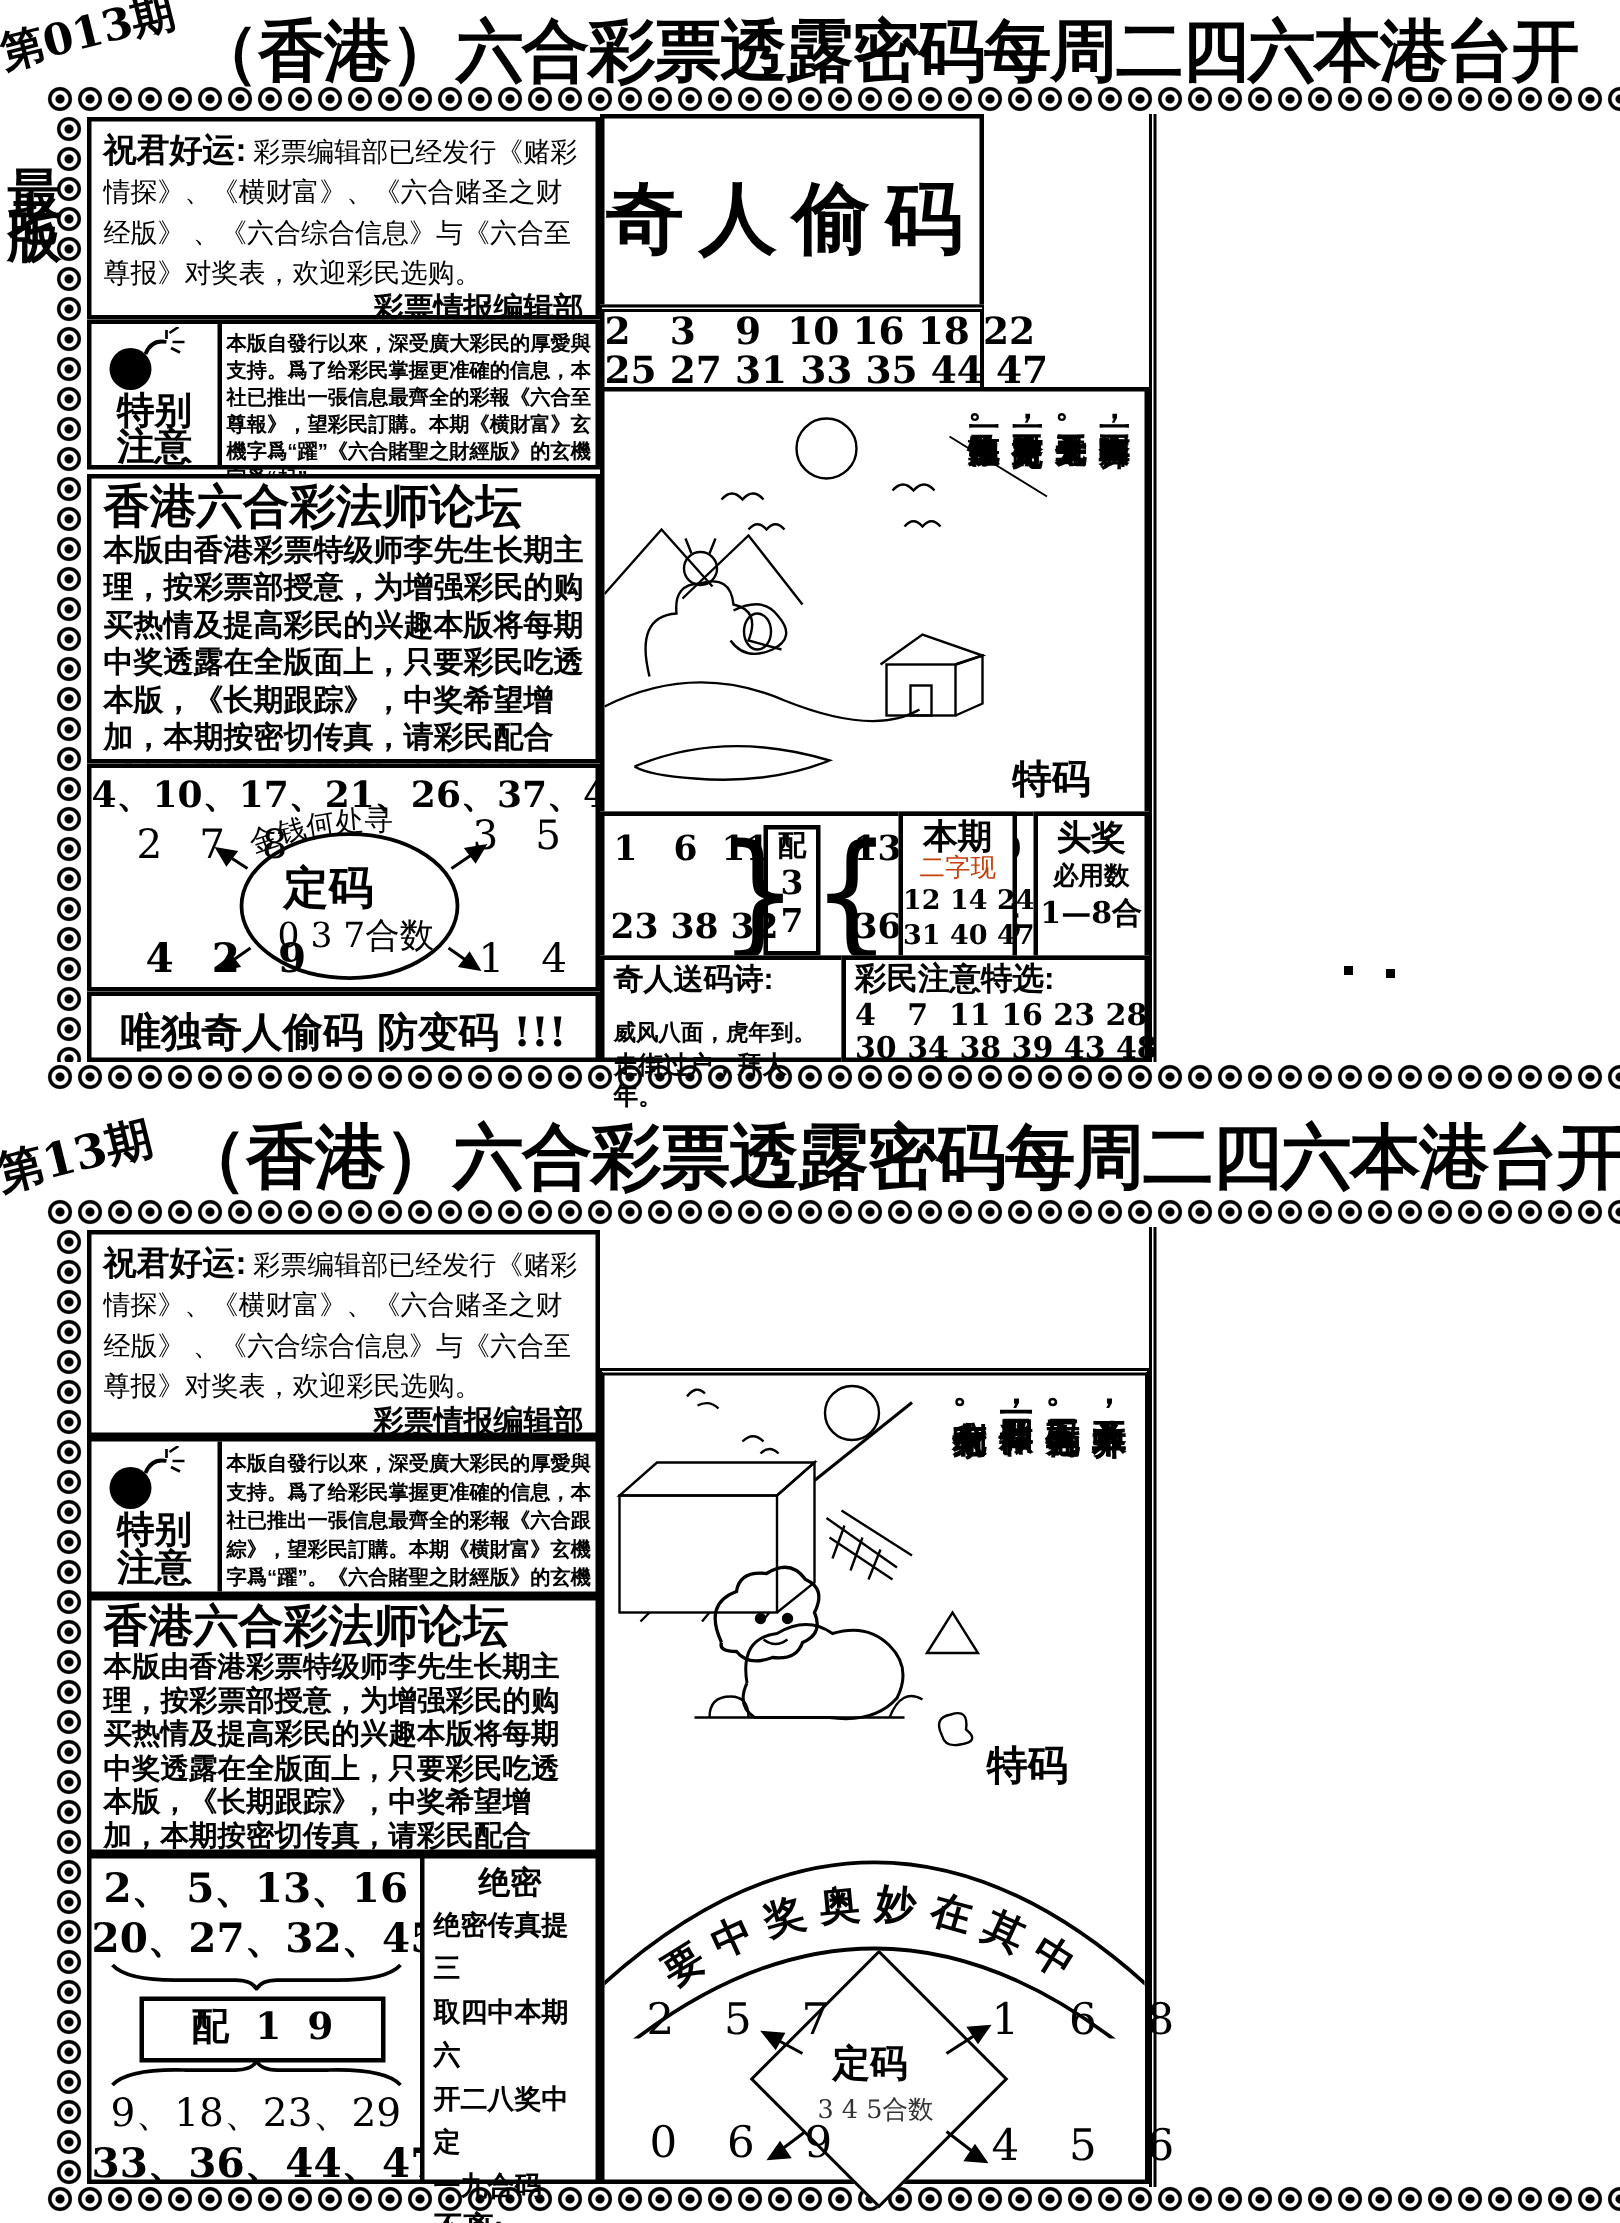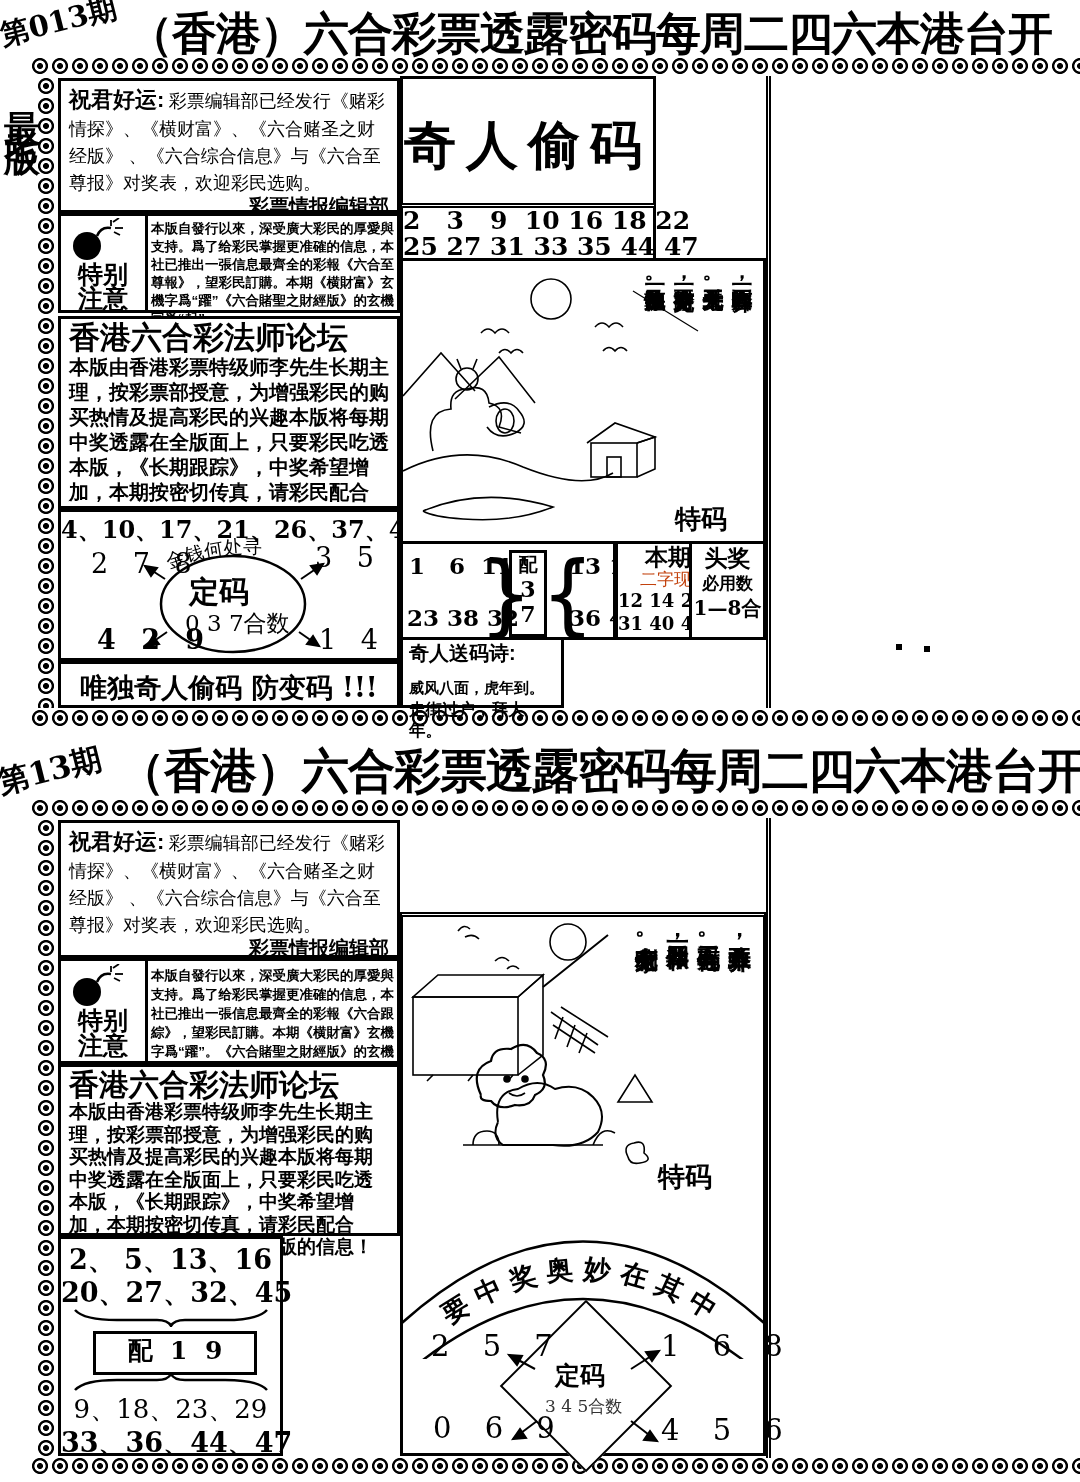--- a/index.html
+++ b/index.html
@@ -151,36 +151,41 @@
     <div class="abs" style="left:76px;top:2px;font-size:84px;transform:scaleY(1.05);font-family:'DejaVu Sans',sans-serif;">}</div>
     <div class="abs" style="left:106px;top:6px;width:32px;height:81px;border:3px solid #000;text-align:center;">
       <div class="hei" style="font-size:19px;line-height:24px;">配</div>
       <div class="nums" style="font-size:22px;line-height:25px;">3</div>
       <div class="nums" style="font-size:22px;line-height:25px;">7</div>
     </div>
     <div class="abs" style="left:138px;top:2px;font-size:84px;transform:scaleY(1.05);font-family:'DejaVu Sans',sans-serif;">{</div>
     <div class="nums abs" style="left:166px;top:8px;font-size:23px;">13 19 20</div>
     <div class="nums abs" style="left:166px;top:60px;font-size:23px;">36 42 46</div>
   </div>
-  <div class="box" style="left:615px;top:541px;width:79px;height:99px;text-align:right;">
+  <div class="box" style="left:599px;top:541px;width:79px;height:99px;text-align:center;">
     <div class="hei" style="font-size:23px;line-height:26px;">本期</div>
     <div class="kai" style="font-size:17px;line-height:19px;color:#c2410c;">二字现</div>
     <div class="nums" style="font-size:18px;line-height:23px;">12 14 24</div>
     <div class="nums" style="font-size:18px;line-height:23px;">31 40 47</div>
   </div>
   <div class="box" style="left:689px;top:541px;width:77px;height:99px;text-align:center;">
     <div class="hei" style="font-size:23px;line-height:28px;">头奖</div>
     <div class="hei" style="font-size:17px;line-height:24px;">必用数</div>
     <div class="nums" style="font-size:20px;line-height:24px;">1—8合</div>
   </div>
 
   <div class="box" style="left:400px;top:637px;width:164px;height:71px;padding:2px 6px;">
     <div class="hei" style="font-size:20px;line-height:23px;">奇人送码诗:</div>
     <div class="kai" style="font-size:15px;line-height:21px;font-weight:bold;margin-top:13px;">威风八面，虎年到。</div>
     <div class="kai" style="font-size:16.5px;line-height:21px;font-weight:bold;">走街过户，拜大年。</div>
+  </div>
+  <div class="box" style="left:561px;top:637px;width:205px;height:71px;padding:1px 6px;">
+    <div class="hei" style="font-size:21px;line-height:24px;">彩民注意特选:</div>
+    <div class="nums" style="font-size:20px;line-height:22px;text-align:center;">4   7  11 16 23 28</div>
+    <div class="nums" style="font-size:20px;line-height:22px;text-align:center;">30 34 38 39 43 48</div>
   </div>
 
   <div class="abs" style="left:896px;top:644px;width:6px;height:6px;background:#000;"></div>
   <div class="abs" style="left:924px;top:646px;width:6px;height:6px;background:#000;"></div>
 
   <div class="abs masthead" style="left:4px;top:762px;font-size:31px;transform:rotate(-14deg);transform-origin:left bottom;">第13期</div>
   <div class="abs masthead" style="left:118px;top:740px;font-size:47px;letter-spacing:-1px;">（香港）六合彩票透露密码每周二四六本港台开</div>
   <div class="swirl-h" style="left:30px;top:798px;width:1050px;"></div>
 
   <div class="abs" style="left:36px;top:818px;width:730px;height:640px;border-right:5px double #000;"></div>
@@ -226,20 +231,29 @@
     <div class="abs" style="left:32px;top:92px;width:158px;height:38px;border:3px solid #000;">
       <div class="nums" style="font-size:25px;line-height:34px;">配  1  9</div>
     </div>
     <svg width="200" height="18" viewBox="0 0 200 18" style="margin:46px auto 0;">
       <path d="M4 17 Q14 6 52 7 L86 7 Q97 7 100 1 Q103 7 114 7 L148 7 Q186 6 196 17" fill="none" stroke="#000" stroke-width="2.5"></path>
     </svg>
     <div class="nums" style="font-size:26px;line-height:36px;font-weight:normal;">9、18、23、29</div>
     <div class="nums" style="font-size:27px;line-height:32px;">33、36、44、47</div>
   </div>
 
+  <div class="box" style="left:280px;top:1236px;width:120px;height:220px;padding:4px 6px;">
+    <div class="hei center" style="font-size:21px;line-height:26px;">绝密</div>
+    <div class="hei" style="font-size:18px;line-height:29px;">绝密传真提三</div>
+    <div class="hei" style="font-size:18px;line-height:29px;">取四中本期六</div>
+    <div class="hei" style="font-size:18px;line-height:29px;">开二八奖中定</div>
+    <div class="hei" style="font-size:18px;line-height:29px;">一九合码</div>
+    <div class="hei" style="font-size:20px;line-height:26px;">不离:</div>
+
+  </div>
 
 
   <div class="box" style="left:400px;top:912px;width:366px;height:544px;border-top:5px double #000;">
     <svg width="360" height="250" viewBox="0 0 360 250">
       <g fill="none" stroke="#000" stroke-width="1.6">
         <circle cx="165" cy="25" r="18"></circle>
         <path d="M55 14 q6 -8 12 -2 M62 20 q8 -4 14 2"></path>
         <path d="M92 44 q7 -7 14 0 M104 52 q6 -6 12 0"></path>
         <path d="M10 80 L115 80 L140 58 L35 58 Z"></path>
         <rect x="10" y="80" width="105" height="78"></rect>

